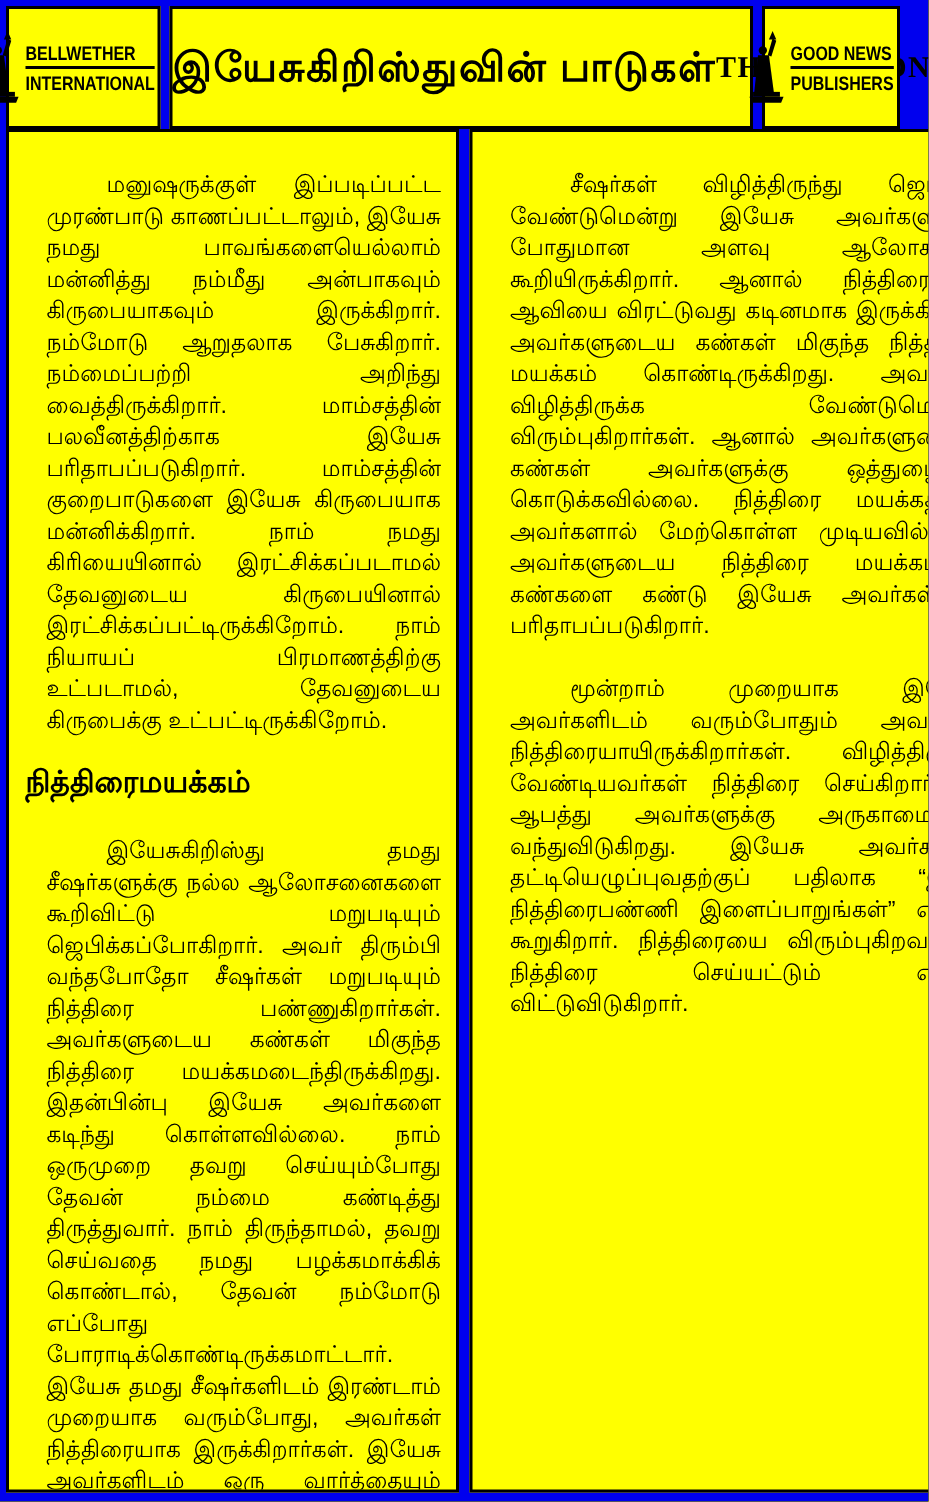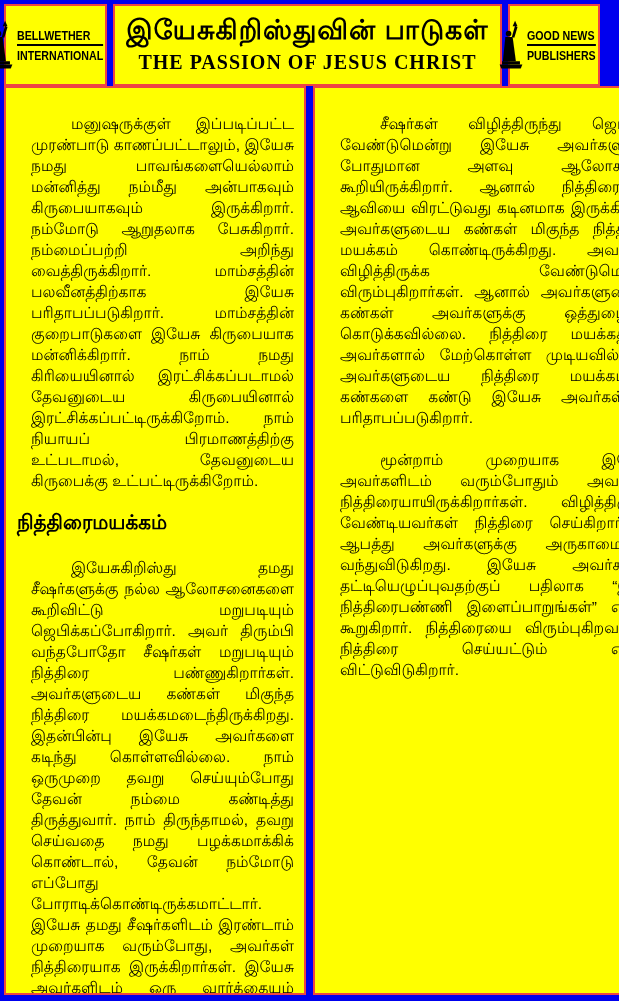--- a/index.html
+++ b/index.html
@@ -8,38 +8,38 @@
     position:relative;
     width:619px; height:1001px;
     background:#0000EE;
     font-family:"Liberation Sans", sans-serif;
     color:#000;
     overflow:hidden;
   }
   .box {
     position:absolute;
     background:#FFFF00;
-    border:2px solid #ef4444;
+    border:2px solid #000000;
   }
   
   .logo-box-left  { left:4px;  top:4px; width:103px; height:82px; }
   .title-box      { left:113px; top:4px; width:389px; height:82px; }
   .logo-box-right { left:508px; top:4px; width:92px; height:82px; }
   .logo-box-left, .logo-box-right {
     display:flex; align-items:center; justify-content:center; gap:3px;
   }
   .logo-text { display:flex; flex-direction:column; transform:scaleX(0.82); transform-origin:left center; }
   .logo-line1 {
     font-weight:bold; font-size:13px; line-height:15px; white-space:nowrap;
     border-bottom:2px solid #000; padding-bottom:1px; margin-bottom:2px;
   }
   .logo-line2 { font-weight:bold; font-size:13px; line-height:15px; white-space:nowrap; }
   .statue-icon { flex:0 0 auto; }
   .title-box {
-    display:flex; flex-direction:column; align-items:center; justify-content:center;
+    display:flex; flex-direction:row; align-items:center; justify-content:space-between;
   }
   .title-tamil {
     font-size:27px; line-height:34px; font-weight:bold; white-space:nowrap;
     letter-spacing:1px;
   }
   .title-english {
     font-family:"Liberation Serif", serif;
     font-size:20px; line-height:30px; font-weight:bold; white-space:nowrap;
     letter-spacing:1px;
   }

